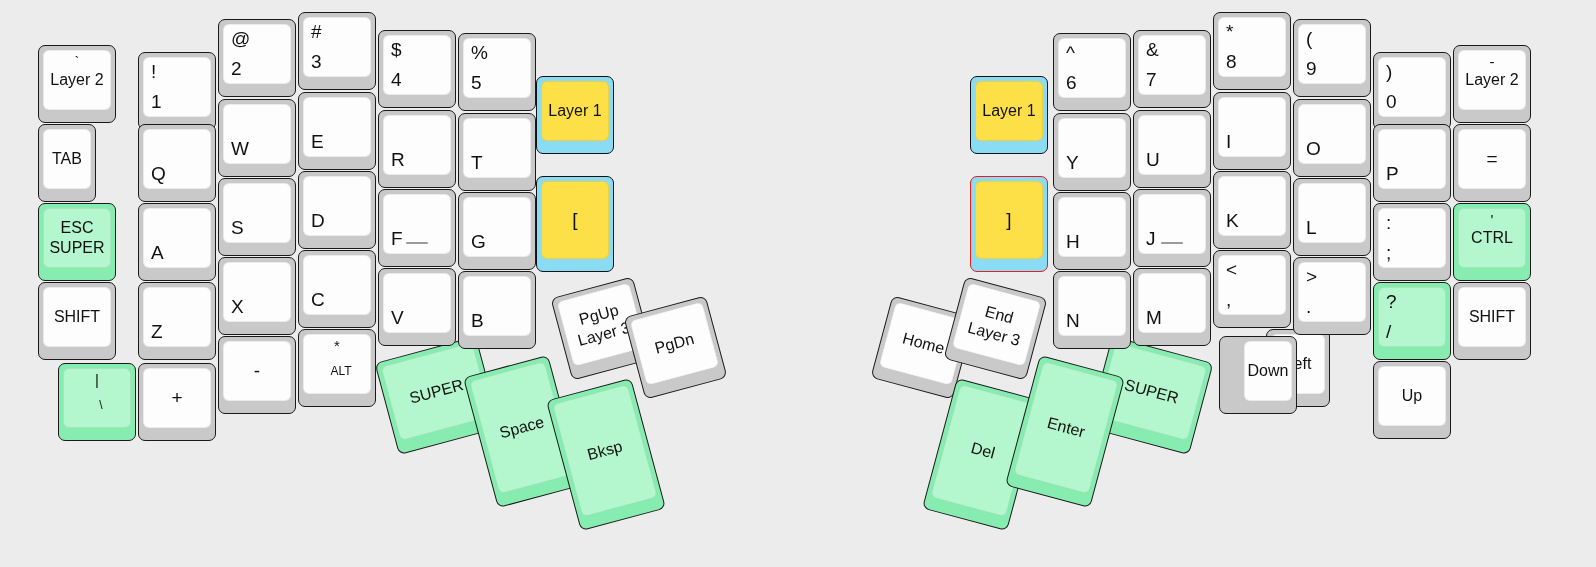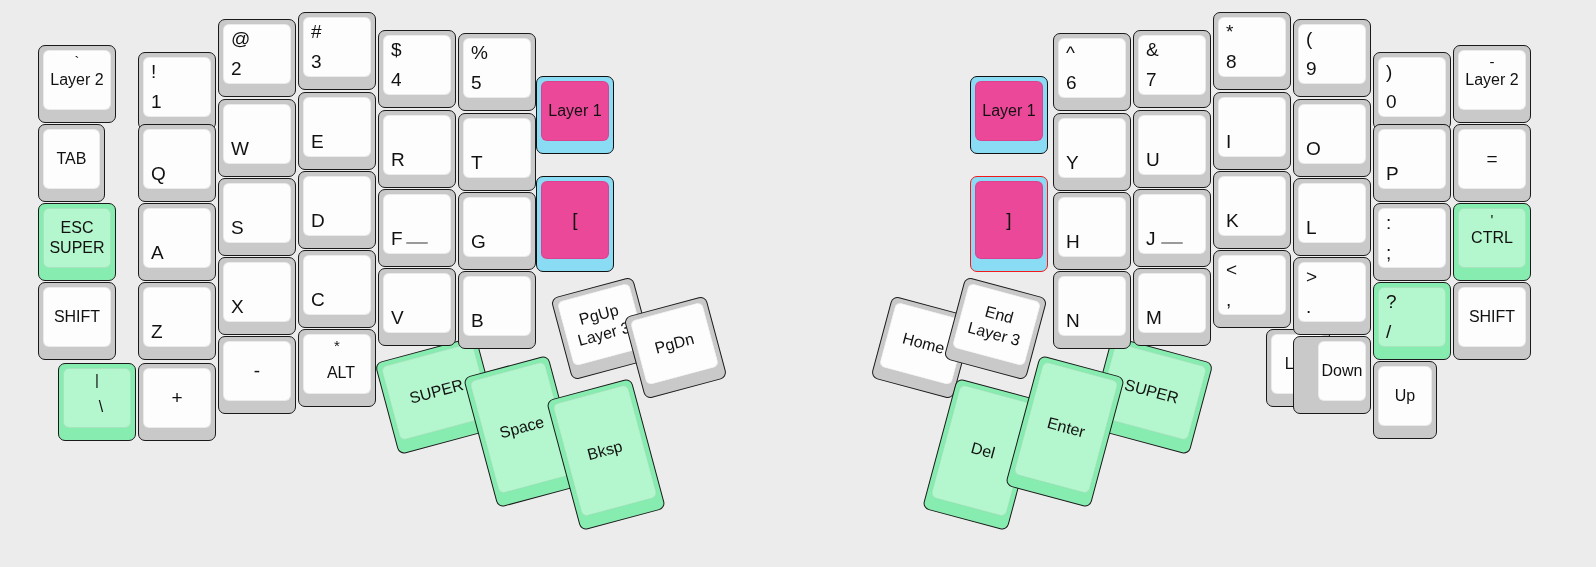--- a/index.html
+++ b/index.html
@@ -25,21 +25,21 @@
     width:100%;height:100%;
     box-sizing:border-box;
     border-radius:6px;
     background:#fdfdfd;
     border:1px solid rgba(0,0,0,.07);
   }
   
   .key.green{background:#86ecb0;}
   .key.green > .cap{background:#b4f6cd;}
   .key.blue{background:#8adcf5;border-color:#111;}
-  .key.blue > .cap{background:#ec4899;}
+  .key.blue > .cap{background:#fde047;}
   .key.sel{border-color:#f01a1a;}
 
   
   .lg{
     position:absolute;
     color:#111;
     line-height:1.05;
     white-space:pre;
     text-align:center;
     pointer-events:none;
@@ -50,21 +50,21 @@
   .lg.bl{left:7px;bottom:4px;font-size:19px;text-align:left;}
   
   .lg.tc{left:0;right:0;top:3px;font-size:15px;}
   
   .lg.ctr{left:0;right:0;top:50%;transform:translateY(-50%);font-size:16px;}
   
   .lg.ctr2{left:0;right:0;top:50%;transform:translateY(-50%);font-size:16px;line-height:1.28;}
   
   .lg.mid{left:0;right:0;top:50%;transform:translateY(-50%);font-size:19px;}
   
-  .lg.under{left:0;right:0;top:52%;font-size:16px;margin-left:8px;}
+  .lg.under{left:0;right:0;top:52%;font-size:12px;margin-left:8px;}
 
   
   .homing{
     position:absolute;left:50%;bottom:9px;
     transform:translateX(-50%);
     width:22px;height:2.5px;border-radius:2px;
     background:#9a9a9a;
   }
 
   
@@ -100,21 +100,21 @@
         <div class="cap">
           <span class="lg ctr">Bksp</span>
         </div>
       </div>
       <div class="key" style="left: 38px; top: 45px; width: 78px; height: 78px;">
         <div class="cap">
           <span class="lg tc">`</span>
           <span class="lg ctr">Layer 2</span>
         </div>
       </div>
-      <div class="key" style="left: 38px; top: 124px; width: 67px; height: 78px;">
+      <div class="key" style="left: 38px; top: 124px; width: 58px; height: 78px;">
         <div class="cap">
           <span class="lg ctr">TAB</span>
         </div>
       </div>
       <div class="key green" style="left: 38px; top: 203px; width: 78px; height: 78px;">
         <div class="cap">
           <span class="lg ctr2">ESC
 SUPER</span>
         </div>
       </div>
@@ -384,21 +384,21 @@
         <div class="cap">
           <span class="lg bl">L</span>
         </div>
       </div>
       <div class="key" style="left: 1293px; top: 257px; width: 78px; height: 78px;">
         <div class="cap">
           <span class="lg tl">&gt;</span>
           <span class="lg bl">.</span>
         </div>
       </div>
-      <div class="key" style="left: 1293px; top: 336px; width: 78px; height: 78px; padding-left: 24px;">
+      <div class="key" style="left: 1219px; top: 336px; width: 78px; height: 78px; padding-left: 24px;">
         <div class="cap">
           <span class="lg ctr">Down</span>
         </div>
       </div>
       <div class="key" style="left: 1373px; top: 52px; width: 78px; height: 78px;">
         <div class="cap">
           <span class="lg tl">)</span>
           <span class="lg bl">0</span>
         </div>
       </div>
@@ -412,21 +412,21 @@
           <span class="lg tl">:</span>
           <span class="lg bl">;</span>
         </div>
       </div>
       <div class="key green" style="left: 1373px; top: 282px; width: 78px; height: 78px;">
         <div class="cap">
           <span class="lg tl">?</span>
           <span class="lg bl">/</span>
         </div>
       </div>
-      <div class="key" style="left: 1373px; top: 361px; width: 64px; height: 78px;">
+      <div class="key" style="left: 1373px; top: 361px; width: 78px; height: 78px;">
         <div class="cap">
           <span class="lg ctr">Up</span>
         </div>
       </div>
       <div class="key" style="left: 1453px; top: 45px; width: 78px; height: 78px;">
         <div class="cap">
           <span class="lg tc">-</span>
           <span class="lg ctr">Layer 2</span>
         </div>
       </div>

